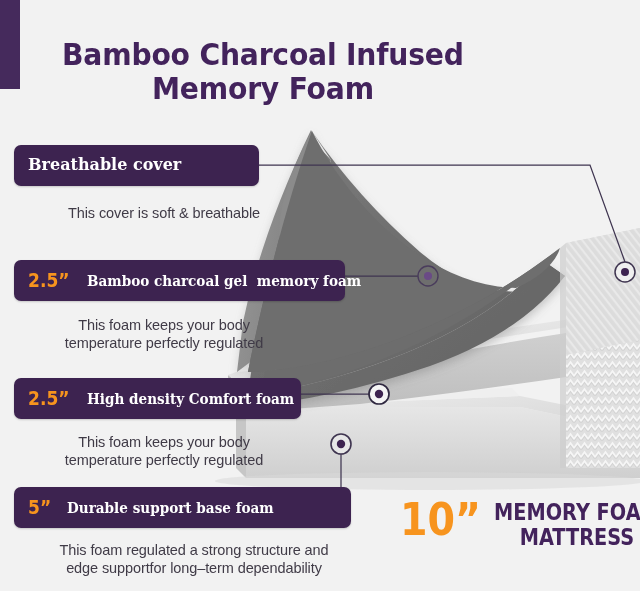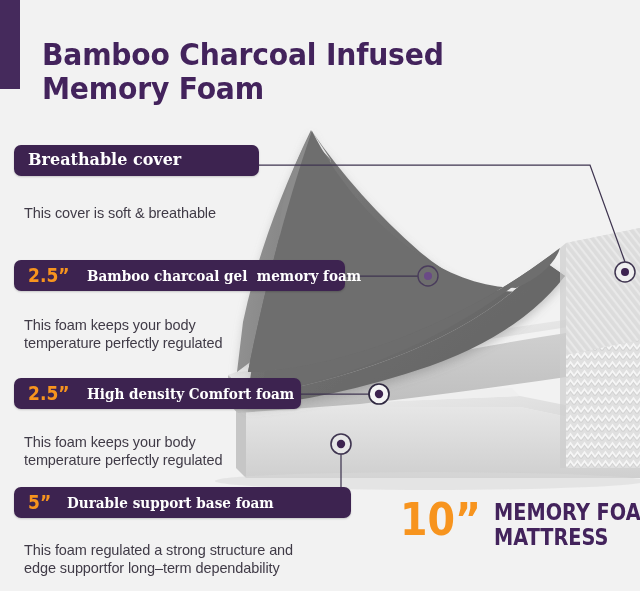--- a/index.html
+++ b/index.html
@@ -13,20 +13,21 @@
     background: #f2f2f2;
     font-family: "Liberation Sans", sans-serif;
     overflow: hidden;
   }
   #infographic {
     position: relative;
     width: 640px;
     height: 591px;
     background: #f2f2f2;
     overflow: hidden;
+    text-align: center;
   }
 
   
   .left-accent-bar {
     position: absolute;
     left: 0;
     top: 0;
     width: 20px;
     height: 89px;
     background: #452a5c;
@@ -63,21 +64,21 @@
   }
 
   
   .label-box {
     position: absolute;
     background: #3d2350;
     border-radius: 7px;
     box-sizing: border-box;
     display: flex;
     align-items: center;
-    height: 31px;
+    height: 41px;
     padding: 0 14px;
     box-shadow: 0 1px 2px rgba(0,0,0,0.18);
   }
   .label-size {
     color: #f7941e;
     font-family: "DejaVu Sans", sans-serif;
     font-weight: bold;
     font-size: 19px;
     line-height: 1;
     margin-right: 13px;
@@ -106,21 +107,20 @@
 
   
   .desc {
     position: absolute;
     color: #403b47;
     font-family: "Liberation Sans", sans-serif;
     font-size: 14.5px;
     line-height: 1.28;
     white-space: pre-line;
     letter-spacing: -0.1px;
-    margin-left: 10px;
   }
   #desc-cover   { left: 14px; top: 189px; width: 300px; }
   #desc-bamboo  { left: 14px; top: 301px; width: 300px; }
   #desc-comfort { left: 14px; top: 418px; width: 300px; }
   #desc-base    { left: 14px; top: 526px; width: 360px; }
 
   
   .product-size {
     position: absolute;
     left: 400px;

